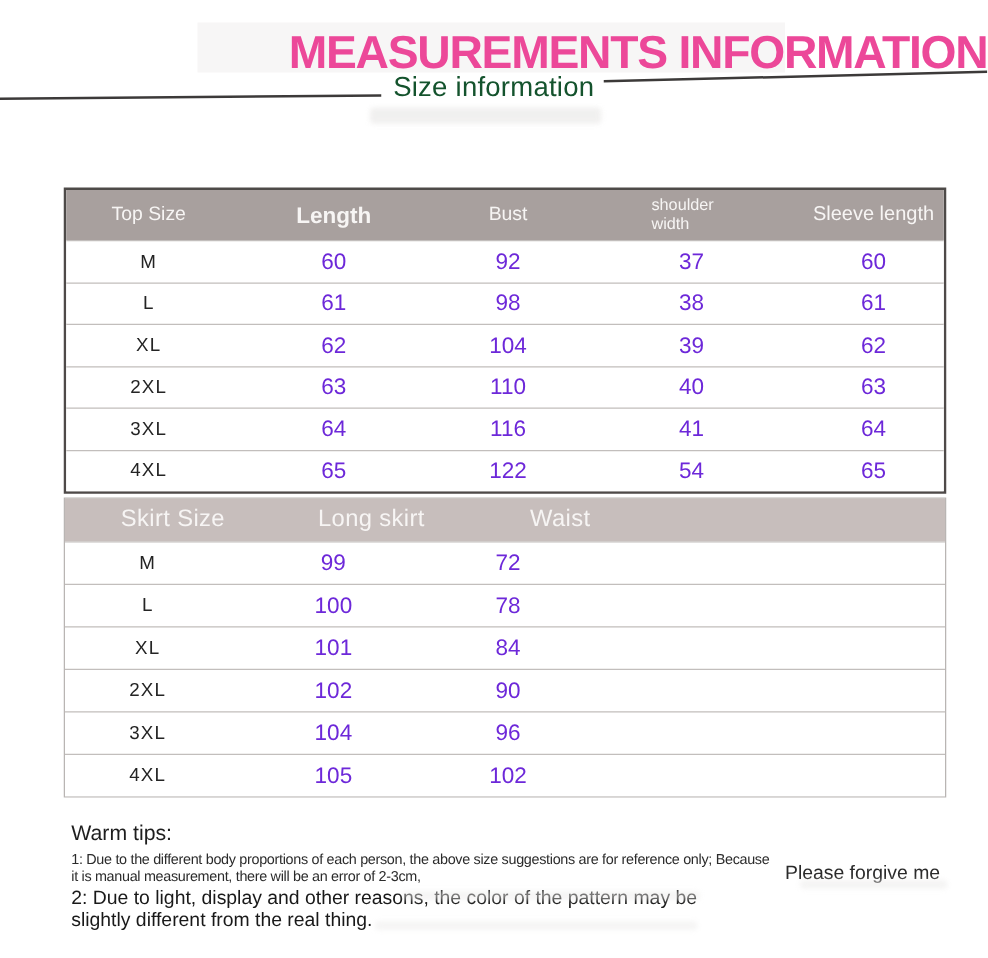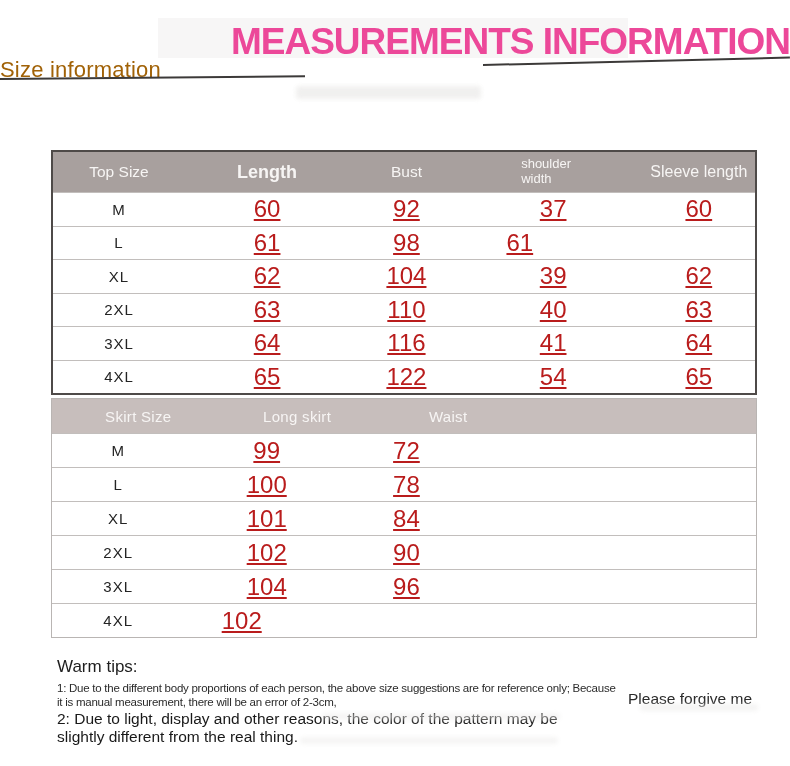--- a/index.html
+++ b/index.html
@@ -7,22 +7,22 @@
     position:relative;width:790px;height:766px;background:#ffffff;overflow:hidden;
     font-family:"Liberation Sans", sans-serif;color:#1d1d1d;
   }
   
   .title-band{position:absolute;left:158px;top:18px;width:470px;height:40px;background:#f7f6f6;}
   .page-title{
     position:absolute;left:0;right:0;top:21px;text-align:right;
     font-size:37px;font-weight:700;color:#ec4899;letter-spacing:-1px;white-space:nowrap;
   }
   .subtitle{
-    position:absolute;left:0;right:0;top:57px;
-    font-size:22px;font-weight:400;color:#a16207;letter-spacing:0.2px;
+    position:absolute;left:0;right:0;top:57px;text-align:center;
+    font-size:22px;font-weight:400;color:#14532d;letter-spacing:0.2px;
   }
   .line-left{
     position:absolute;left:0;top:78px;width:305px;height:0;
     border-top:2px solid #3c3a39;transform:rotate(-0.5deg);transform-origin:left center;
   }
   .line-right{
     position:absolute;left:483px;top:64px;width:307px;height:0;
     border-top:2px solid #3c3a39;transform:rotate(-1.4deg);transform-origin:left center;
   }
   .smudge{position:absolute;background:#ecebea;filter:blur(2px);opacity:.75;border-radius:3px;}
@@ -39,24 +39,24 @@
   .tbl2 .thead{height:34px;background:#c7bebc;}
   .trow{display:flex;align-items:center;height:32.5px;border-top:1px solid #c2bebc;background:#fff;}
   .tbl2 .trow{height:33px;}
   .cell{display:flex;align-items:center;justify-content:center;box-sizing:border-box;}
   .c0{width:18.8%;}.c1{width:23.4%;}.c2{width:16.3%;}.c3{width:25.5%;}.c4{width:16%;}
   .cfill{width:41.5%;}
   .hcell{color:#f7f5f4;}
   .tbl1 .hcell{font-size:15.5px;}
   .tbl1 .c1.hcell{font-size:18px;font-weight:bold;}
   .tbl1 .c4.hcell{font-size:16px;}
-  .tbl2 .hcell{font-size:15px;letter-spacing:0.3px;margin-left:28px;}
+  .tbl2 .hcell{font-size:19px;letter-spacing:0.3px;margin-left:28px;}
   .wrap2{display:inline-block;width:64px;font-size:13px;line-height:1.15;text-align:left;}
   .dsize{font-size:15px;color:#242424;letter-spacing:1px;}
-  .dval{font-size:24px;color:#b91c1c;text-decoration:underline;}
+  .dval{font-size:18px;color:#6d28d9;}
   
   .warm-tips{position:absolute;left:57px;top:657px;font-size:17px;color:#1e1e1e;}
   .note-small{position:absolute;left:57px;top:682px;font-size:11.5px;letter-spacing:-0.25px;
     color:#2b2b2b;line-height:1.2;white-space:nowrap;}
   .forgive{position:absolute;left:628px;top:690px;font-size:15.5px;color:#2a2a2a;text-align:right;}
   .note-large{position:absolute;left:57px;top:710px;font-size:15.5px;color:#191919;line-height:1.16;
     white-space:nowrap;}
 </style>
 </head>
 <body>
@@ -84,20 +84,21 @@
       <div class="cell c0 dsize">M</div>
       <div class="cell c1 dval">60</div>
       <div class="cell c2 dval">92</div>
       <div class="cell c3 dval">37</div>
       <div class="cell c4 dval">60</div>
     </div>
     <div class="trow">
       <div class="cell c0 dsize">L</div>
       <div class="cell c1 dval">61</div>
       <div class="cell c2 dval">98</div>
+      <div class="cell c3 dval">38</div>
       <div class="cell c4 dval">61</div>
     </div>
     <div class="trow">
       <div class="cell c0 dsize">XL</div>
       <div class="cell c1 dval">62</div>
       <div class="cell c2 dval">104</div>
       <div class="cell c3 dval">39</div>
       <div class="cell c4 dval">62</div>
     </div>
     <div class="trow">
@@ -155,20 +156,21 @@
       <div class="cell cfill"></div>
     </div>
     <div class="trow">
       <div class="cell c0 dsize">3XL</div>
       <div class="cell c1 dval">104</div>
       <div class="cell c2 dval">96</div>
       <div class="cell cfill"></div>
     </div>
     <div class="trow">
       <div class="cell c0 dsize">4XL</div>
+      <div class="cell c1 dval">105</div>
       <div class="cell c2 dval">102</div>
       <div class="cell cfill"></div>
     </div>
   </div>
 
   <div class="warm-tips">Warm tips:</div>
   <div class="note-small">
     <div>1: Due to the different body proportions of each person, the above size suggestions are for reference only; Because</div>
     <div>it is manual measurement, there will be an error of 2-3cm,</div>
   </div>

